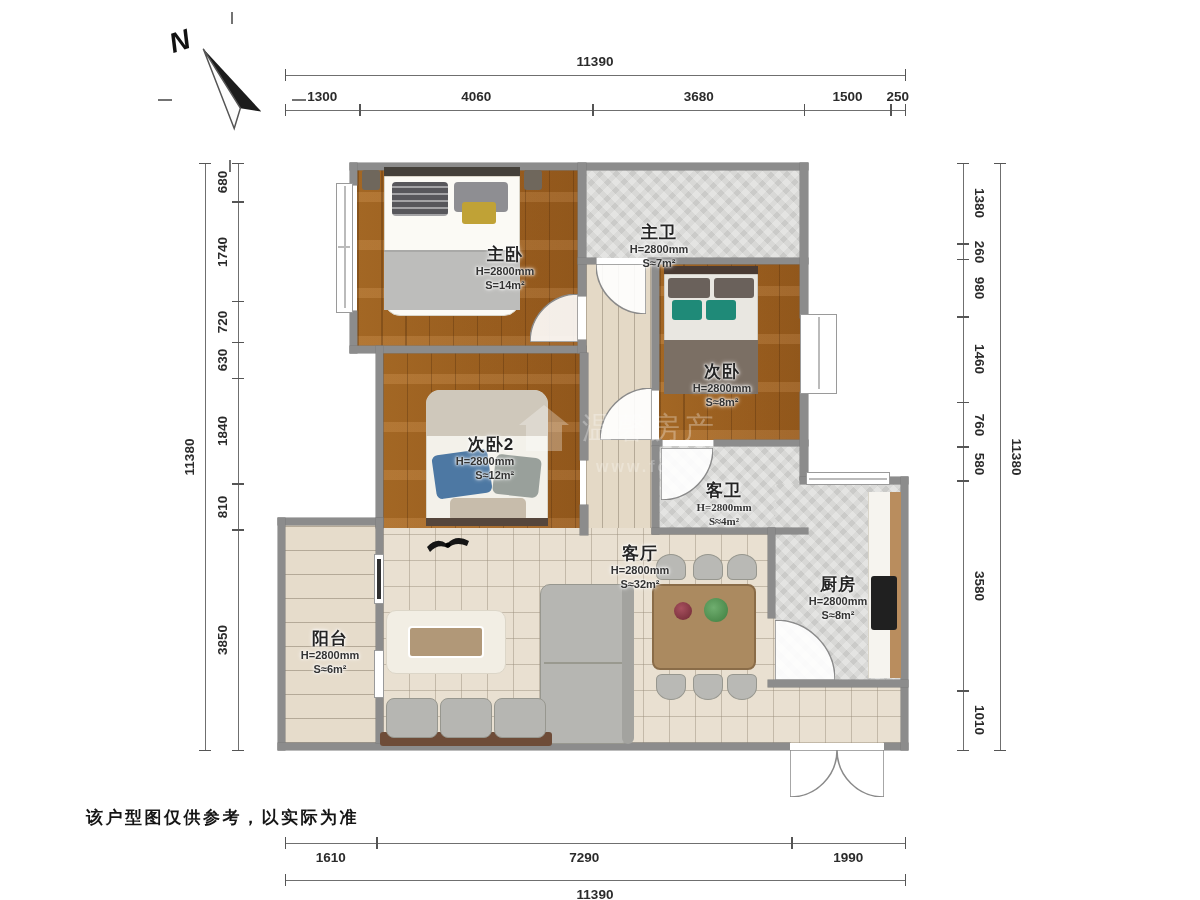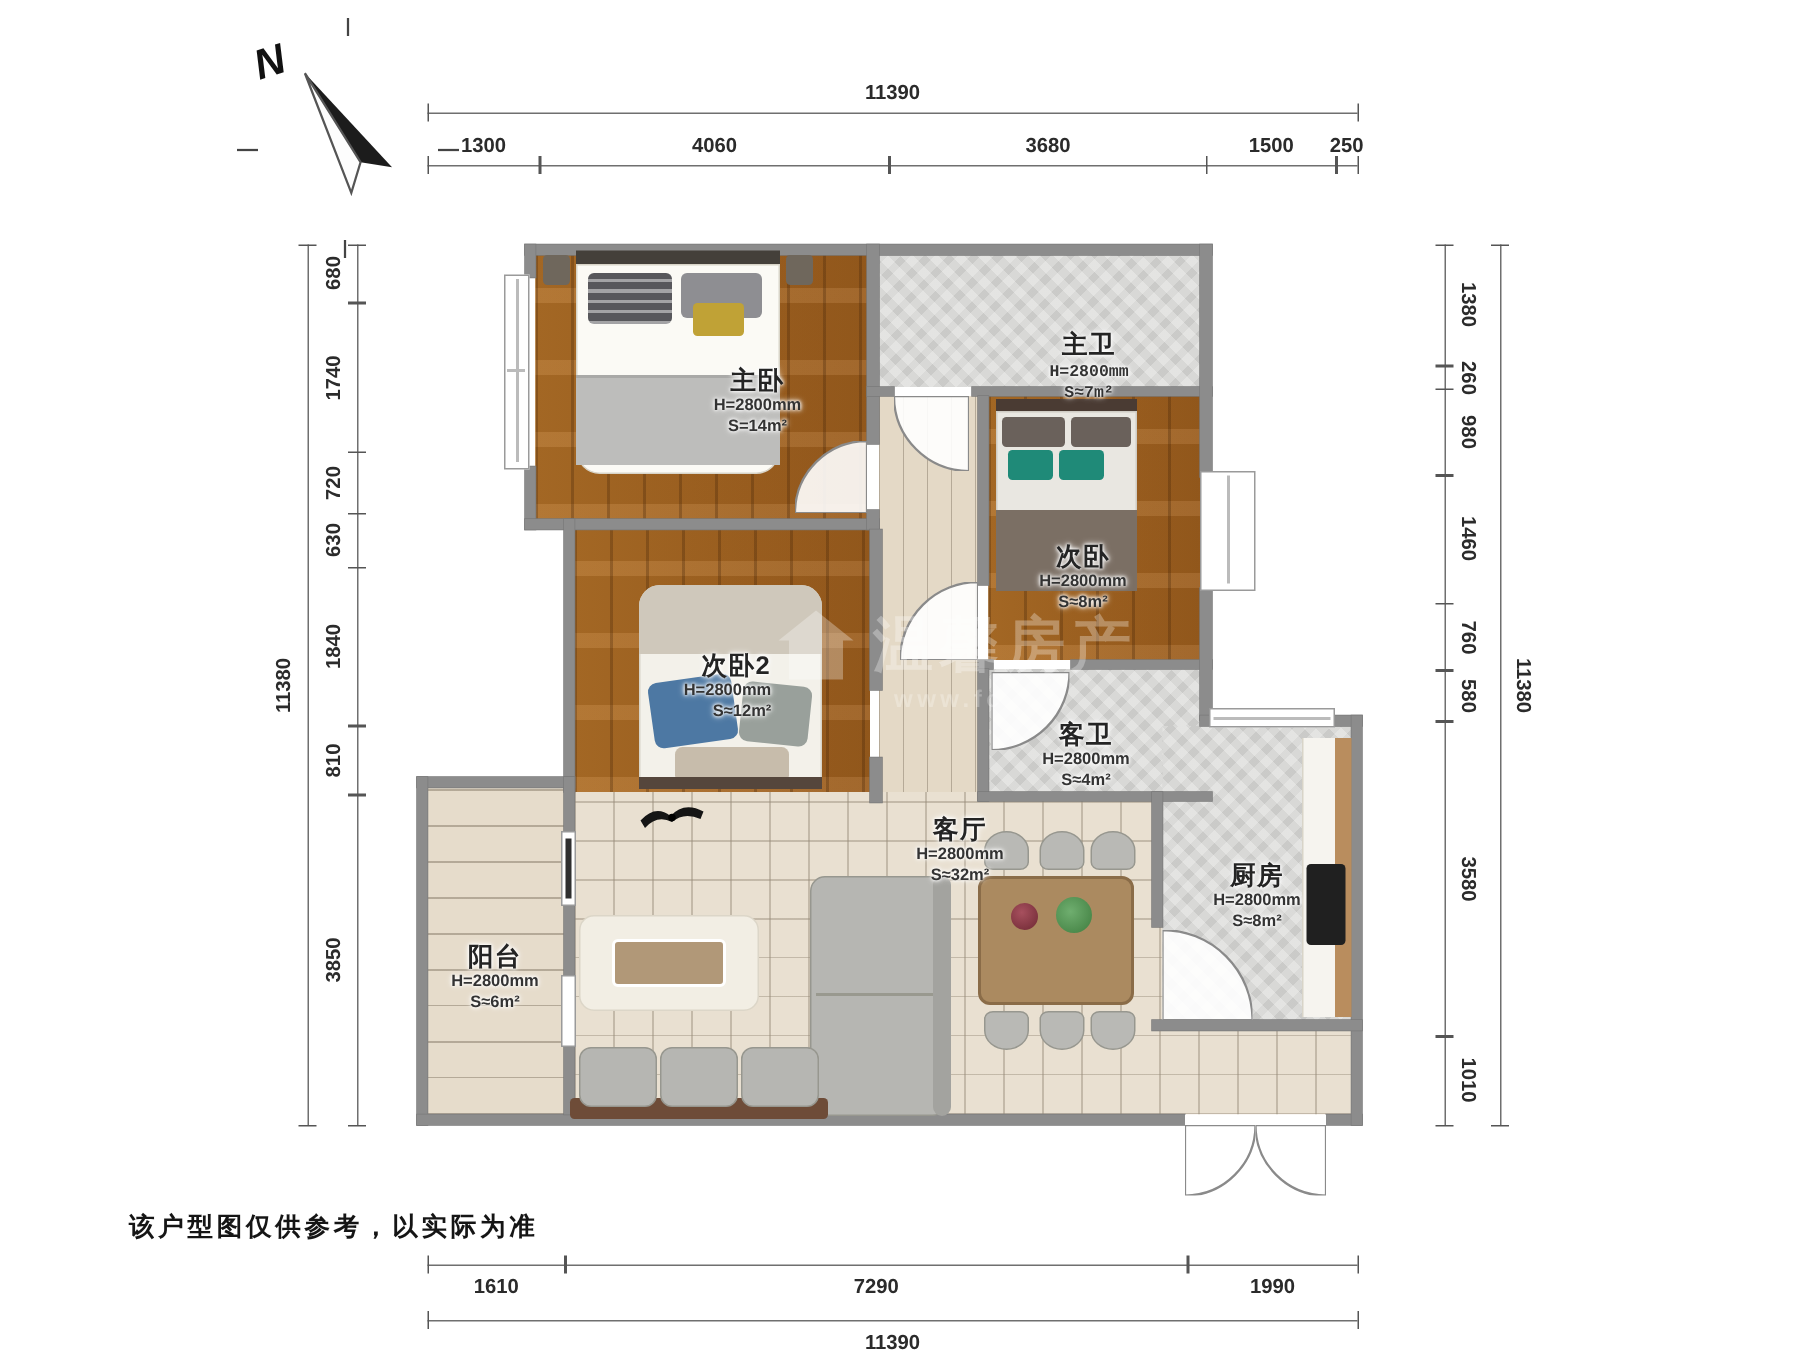--- a/index.html
+++ b/index.html
@@ -33,21 +33,21 @@
   .room-label .nm{font-size:17px;font-weight:bold;color:#242424;letter-spacing:1px;}
   .room-label .inf{font-size:11px;color:#333;font-weight:bold;}
   
   .dim-line{position:absolute;background:#6f6f6f;}
   .dim-tick{position:absolute;background:#555;}
   .dim-label{position:absolute;font-size:13.5px;color:#2b2b2b;font-weight:bold;white-space:nowrap;}
   
   .furn{position:absolute;box-sizing:border-box;}
   .watermark{position:absolute;display:flex;align-items:center;gap:10px;
     color:rgba(255,255,255,.30);pointer-events:none;}
-  .watermark .wm-txt{font-size:40px;font-weight:bold;letter-spacing:4px;}
+  .watermark .wm-txt{font-size:30px;font-weight:normal;letter-spacing:4px;}
   .wm-url{position:absolute;font-size:16px;letter-spacing:3px;color:rgba(255,255,255,.26);font-weight:bold;}
   .footer-note{position:absolute;font-size:17px;color:#151515;font-weight:bold;letter-spacing:2.5px;}
   svg{display:block;}
 </style>
 </head>
 <body>
 
 <div class="abs" style="left:0;top:0;width:1200px;height:900px;">
 
   <div class="abs wood" style="left:357px;top:170px;width:221px;height:176px;"></div>
@@ -183,36 +183,36 @@
     <span class="wm-txt">温馨房产</span>
   </div>
   <div class="wm-url" style="left:596px;top:458px;">www.fc</div>
 
   <div id="room-labels">
       <div class="room-label" style="left: 505px; top: 268px;">
         <div class="nm">主卧</div>
         <div class="inf">H=2800mm</div>
         <div class="inf">S=14m²</div>
       </div>
-      <div class="room-label" style="left: 726px; top: 246px; font-family: Liberation Mono, monospace;">
+      <div class="room-label" style="left: 659px; top: 246px;">
         <div class="nm">主卫</div>
         <div class="inf">H=2800mm</div>
         <div class="inf">S≈7m²</div>
       </div>
       <div class="room-label" style="left: 722px; top: 385px;">
         <div class="nm">次卧</div>
         <div class="inf">H=2800mm</div>
         <div class="inf">S≈8m²</div>
       </div>
       <div class="room-label" style="left: 485px; top: 458px; text-align: right;">
         <div class="nm">次卧2</div>
         <div class="inf">H=2800mm</div>
         <div class="inf">S≈12m²</div>
       </div>
-      <div class="room-label" style="left: 724px; top: 504px;">
+      <div class="room-label" style="left: 724px; top: 504px; font-family: Liberation Serif, serif;">
         <div class="nm">客卫</div>
         <div class="inf">H=2800mm</div>
         <div class="inf">S≈4m²</div>
       </div>
       <div class="room-label" style="left: 640px; top: 567px;">
         <div class="nm">客厅</div>
         <div class="inf">H=2800mm</div>
         <div class="inf">S≈32m²</div>
       </div>
       <div class="room-label" style="left: 838px; top: 598px;">

